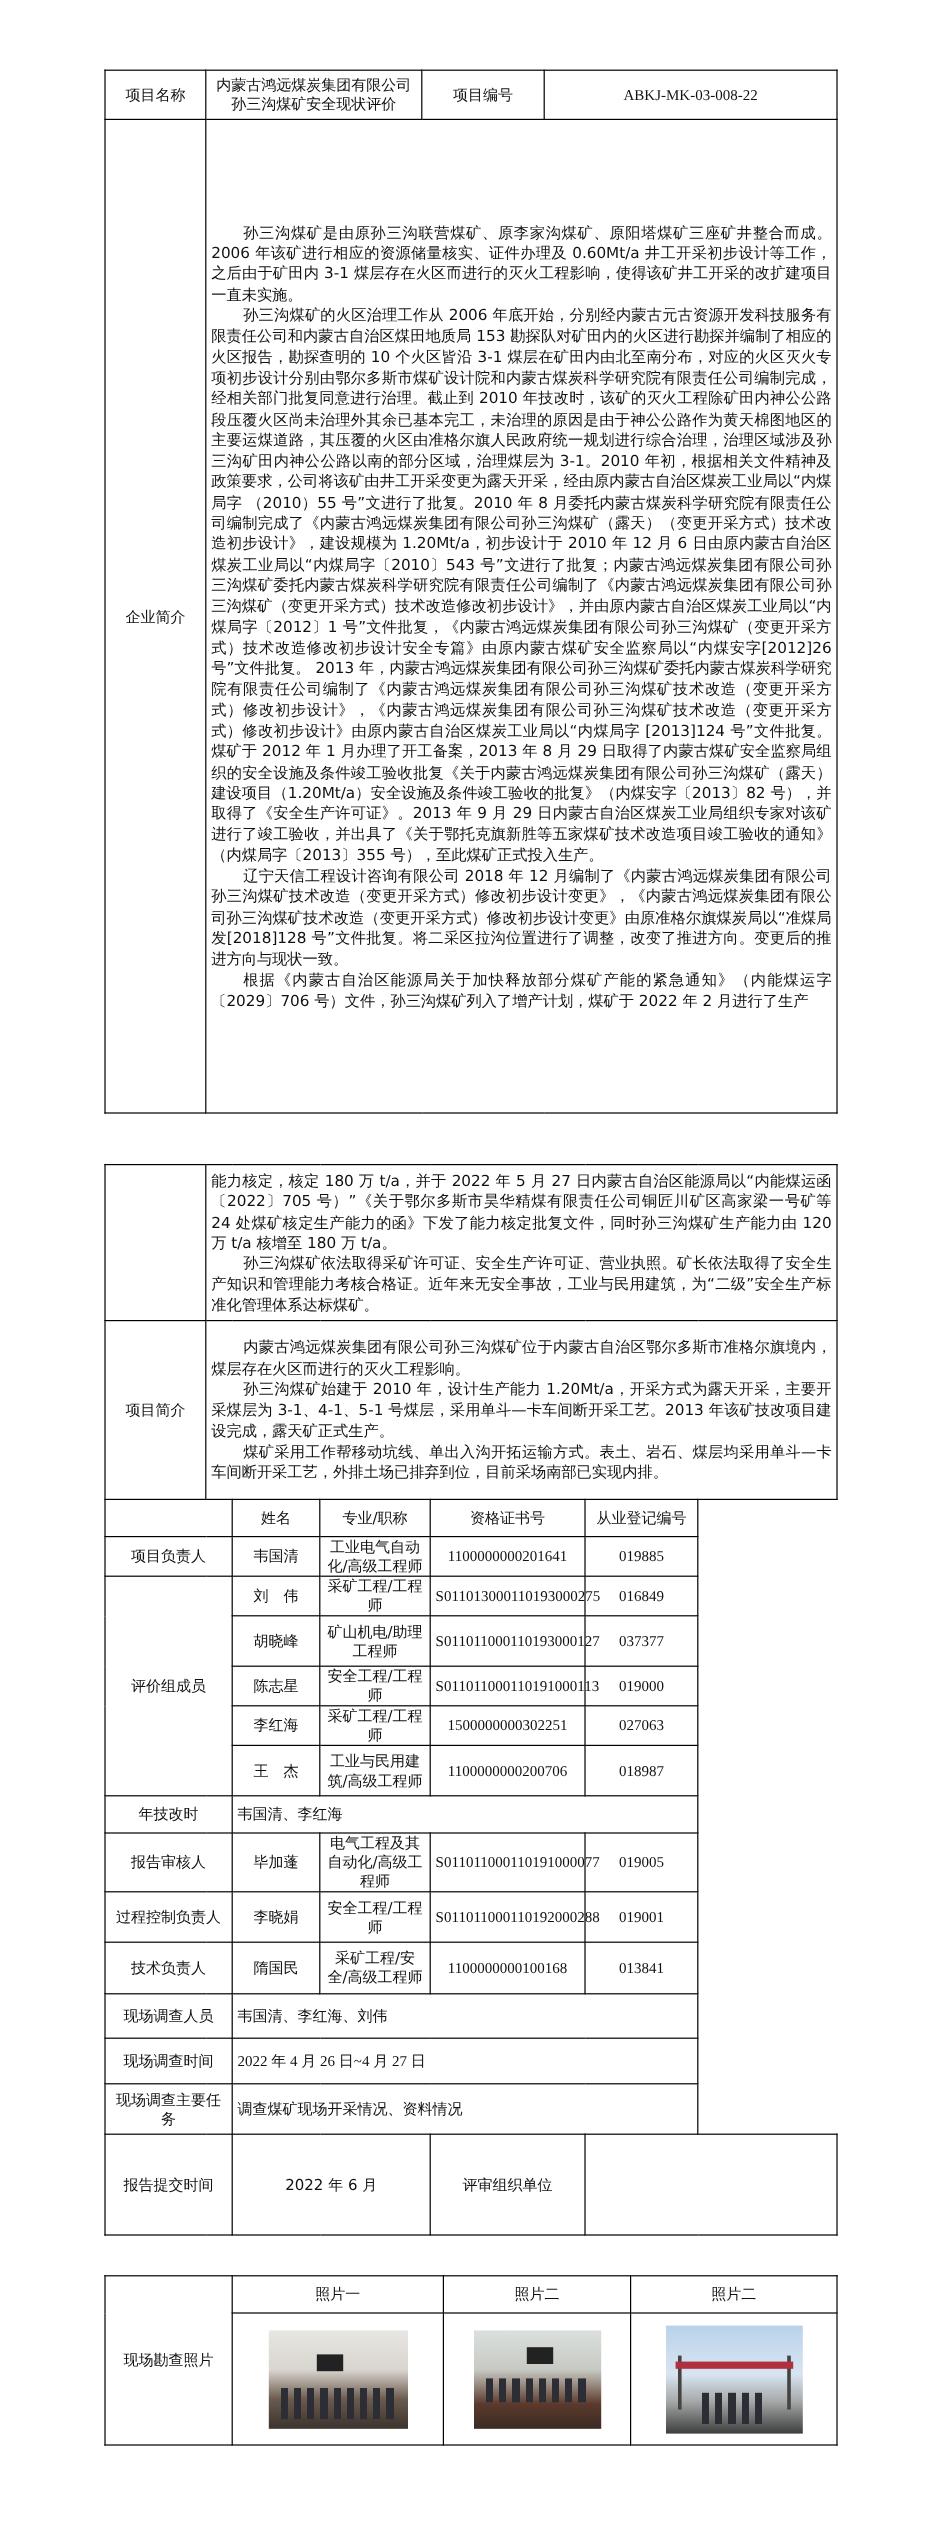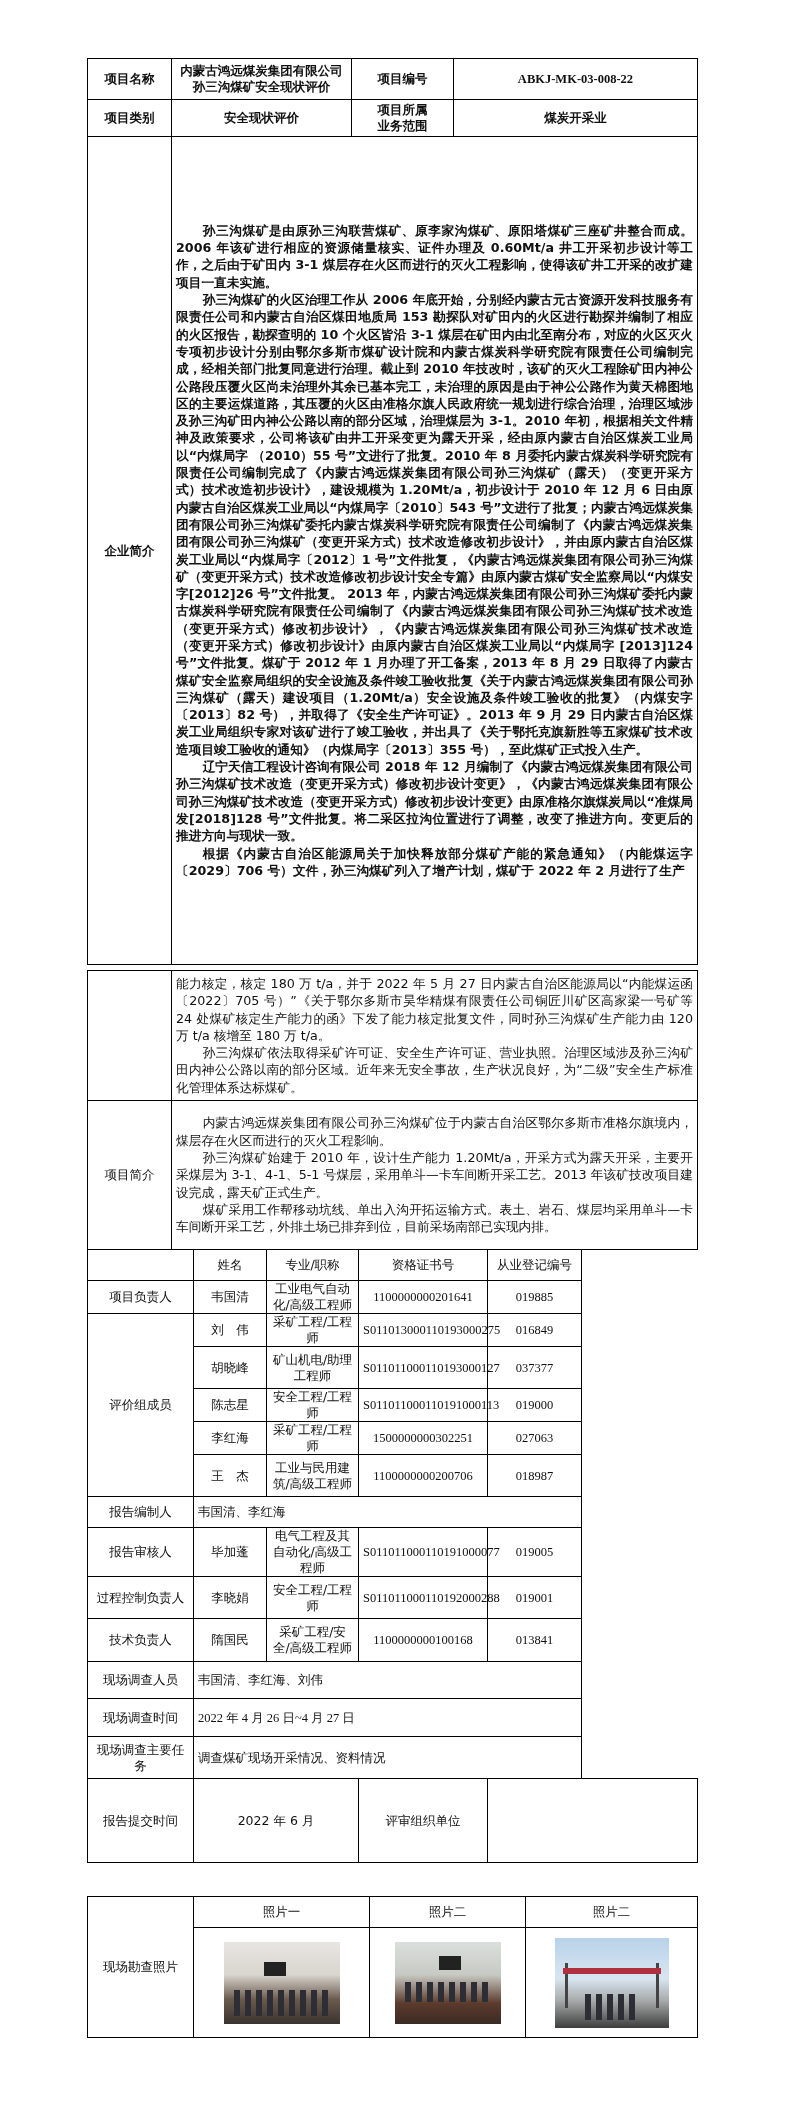--- a/index.html
+++ b/index.html
@@ -18,45 +18,36 @@
   .photo3 { background: linear-gradient(180deg, #b9d2ea 0%, #d8e5f1 45%, #a6a9a9 70%, #3d3d3d 100%); }
   .tv { position: absolute; left: 40px; top: 20px; width: 22px; height: 14px; background: #222; }
   .gate { position: absolute; left: 8px; right: 8px; top: 30px; height: 6px; background: #b03040; }
   .pole-l { position: absolute; left: 10px; top: 25px; width: 3px; height: 45px; background: #444; }
   .pole-r { position: absolute; right: 10px; top: 25px; width: 3px; height: 45px; background: #444; }
   .people { position: absolute; left: 10px; right: 10px; bottom: 8px; height: 26px; background: repeating-linear-gradient(90deg, #2d2d35 0 6px, transparent 6px 11px); }
 </style>
 </head>
 <body>
 
-<table class="sheet" style="top:58px;font-weight:bold;">
+<table class="sheet" style="top:58px;">
   <colgroup>
       <col style="width:84px">
       <col style="width:180px">
       <col style="width:102px">
       <col style="width:244px">
     </colgroup>
   <tbody>
       <tr style="height:41px">
     <td class="lbl">项目名称</td>
     <td class="c">
       <div>内蒙古鸿远煤炭集团有限公司</div>
       <div>孙三沟煤矿安全现状评价</div>
     </td>
     <td class="lbl">项目编号</td>
     <td class="c num">ABKJ-MK-03-008-22</td>
-  </tr>
-  <tr style="height:37px">
-    <td class="lbl">项目类别</td>
-    <td class="c">安全现状评价</td>
-    <td class="lbl">
-      <div>项目所属</div>
-      <div>业务范围</div>
-    </td>
-    <td class="c">煤炭开采业</td>
   </tr>
   <tr style="height:828px">
     <td class="lbl">企业简介</td>
     <td colspan="3" class="para">
       <p>孙三沟煤矿是由原孙三沟联营煤矿、原李家沟煤矿、原阳塔煤矿三座矿井整合而成。2006 年该矿进行相应的资源储量核实、证件办理及 0.60Mt/a 井工开采初步设计等工作，之后由于矿田内 3-1 煤层存在火区而进行的灭火工程影响，使得该矿井工开采的改扩建项目一直未实施。</p>
       <p>孙三沟煤矿的火区治理工作从 2006 年底开始，分别经内蒙古元古资源开发科技服务有限责任公司和内蒙古自治区煤田地质局 153 勘探队对矿田内的火区进行勘探并编制了相应的火区报告，勘探查明的 10 个火区皆沿 3-1 煤层在矿田内由北至南分布，对应的火区灭火专项初步设计分别由鄂尔多斯市煤矿设计院和内蒙古煤炭科学研究院有限责任公司编制完成，经相关部门批复同意进行治理。截止到 2010 年技改时，该矿的灭火工程除矿田内神公公路段压覆火区尚未治理外其余已基本完工，未治理的原因是由于神公公路作为黄天棉图地区的主要运煤道路，其压覆的火区由准格尔旗人民政府统一规划进行综合治理，治理区域涉及孙三沟矿田内神公公路以南的部分区域，治理煤层为 3-1。2010 年初，根据相关文件精神及政策要求，公司将该矿由井工开采变更为露天开采，经由原内蒙古自治区煤炭工业局以“内煤局字 （2010）55 号”文进行了批复。2010 年 8 月委托内蒙古煤炭科学研究院有限责任公司编制完成了《内蒙古鸿远煤炭集团有限公司孙三沟煤矿（露天）（变更开采方式）技术改造初步设计》，建设规模为 1.20Mt/a，初步设计于 2010 年 12 月 6 日由原内蒙古自治区煤炭工业局以“内煤局字〔2010〕543 号”文进行了批复；内蒙古鸿远煤炭集团有限公司孙三沟煤矿委托内蒙古煤炭科学研究院有限责任公司编制了《内蒙古鸿远煤炭集团有限公司孙三沟煤矿（变更开采方式）技术改造修改初步设计》，并由原内蒙古自治区煤炭工业局以“内煤局字〔2012〕1 号”文件批复，《内蒙古鸿远煤炭集团有限公司孙三沟煤矿（变更开采方式）技术改造修改初步设计安全专篇》由原内蒙古煤矿安全监察局以“内煤安字[2012]26 号”文件批复。 2013 年，内蒙古鸿远煤炭集团有限公司孙三沟煤矿委托内蒙古煤炭科学研究院有限责任公司编制了《内蒙古鸿远煤炭集团有限公司孙三沟煤矿技术改造（变更开采方式）修改初步设计》，《内蒙古鸿远煤炭集团有限公司孙三沟煤矿技术改造（变更开采方式）修改初步设计》由原内蒙古自治区煤炭工业局以“内煤局字 [2013]124 号”文件批复。煤矿于 2012 年 1 月办理了开工备案，2013 年 8 月 29 日取得了内蒙古煤矿安全监察局组织的安全设施及条件竣工验收批复《关于内蒙古鸿远煤炭集团有限公司孙三沟煤矿（露天）建设项目（1.20Mt/a）安全设施及条件竣工验收的批复》（内煤安字〔2013〕82 号），并取得了《安全生产许可证》。2013 年 9 月 29 日内蒙古自治区煤炭工业局组织专家对该矿进行了竣工验收，并出具了《关于鄂托克旗新胜等五家煤矿技术改造项目竣工验收的通知》（内煤局字〔2013〕355 号），至此煤矿正式投入生产。</p>
       <p>辽宁天信工程设计咨询有限公司 2018 年 12 月编制了《内蒙古鸿远煤炭集团有限公司孙三沟煤矿技术改造（变更开采方式）修改初步设计变更》，《内蒙古鸿远煤炭集团有限公司孙三沟煤矿技术改造（变更开采方式）修改初步设计变更》由原准格尔旗煤炭局以“准煤局发[2018]128 号”文件批复。将二采区拉沟位置进行了调整，改变了推进方向。变更后的推进方向与现状一致。</p>
       <p>根据《内蒙古自治区能源局关于加快释放部分煤矿产能的紧急通知》（内能煤运字〔2029〕706 号）文件，孙三沟煤矿列入了增产计划，煤矿于 2022 年 2 月进行了生产</p>
     </td>
   </tr>
@@ -71,21 +62,21 @@
       <col style="width:92px">
       <col style="width:129px">
       <col style="width:94px">
       <col style="width:116px">
     </colgroup>
   <tbody>
       <tr style="height:130px">
     <td class="lbl"></td>
     <td colspan="6" class="para">
       <p class="cont">能力核定，核定 180 万 t/a，并于 2022 年 5 月 27 日内蒙古自治区能源局以“内能煤运函〔2022〕705 号）”《关于鄂尔多斯市昊华精煤有限责任公司铜匠川矿区高家梁一号矿等 24 处煤矿核定生产能力的函》下发了能力核定批复文件，同时孙三沟煤矿生产能力由 120 万 t/a 核增至 180 万 t/a。</p>
-      <p>孙三沟煤矿依法取得采矿许可证、安全生产许可证、营业执照。治理区域涉及孙三沟矿田内神公公路以南的部分区域。近年来无安全事故，生产状况良好，为“二级”安全生产标准化管理体系达标煤矿。</p>
+      <p>孙三沟煤矿依法取得采矿许可证、安全生产许可证、营业执照。矿长依法取得了安全生产知识和管理能力考核合格证。近年来无安全事故，工业与民用建筑，为“二级”安全生产标准化管理体系达标煤矿。</p>
     </td>
   </tr>
   <tr style="height:149px">
     <td class="lbl">项目简介</td>
     <td colspan="6" class="para">
       <p>内蒙古鸿远煤炭集团有限公司孙三沟煤矿位于内蒙古自治区鄂尔多斯市准格尔旗境内，煤层存在火区而进行的灭火工程影响。</p>
       <p>孙三沟煤矿始建于 2010 年，设计生产能力 1.20Mt/a，开采方式为露天开采，主要开采煤层为 3-1、4-1、5-1 号煤层，采用单斗—卡车间断开采工艺。2013 年该矿技改项目建设完成，露天矿正式生产。</p>
       <p>煤矿采用工作帮移动坑线、单出入沟开拓运输方式。表土、岩石、煤层均采用单斗—卡车间断开采工艺，外排土场已排弃到位，目前采场南部已实现内排。</p>
     </td>
   </tr>
@@ -128,21 +119,21 @@
     <td class="c num">1500000000302251</td>
     <td class="c num">027063</td>
   </tr>
   <tr style="height:42px">
     <td class="c">王　杰</td>
     <td class="c">工业与民用建筑/高级工程师</td>
     <td class="c num">1100000000200706</td>
     <td class="c num">018987</td>
   </tr>
   <tr style="height:31px">
-    <td colspan="2" class="lbl">报告编制人</td>
+    <td colspan="2" class="lbl">年技改时</td>
     <td colspan="4">韦国清、李红海</td>
   </tr>
   <tr style="height:42px">
     <td colspan="2" class="lbl">报告审核人</td>
     <td class="c">毕加蓬</td>
     <td class="c">电气工程及其自动化/高级工程师</td>
     <td class="c num">S011011000110191000077</td>
     <td class="c num">019005</td>
   </tr>
   <tr style="height:42px">

